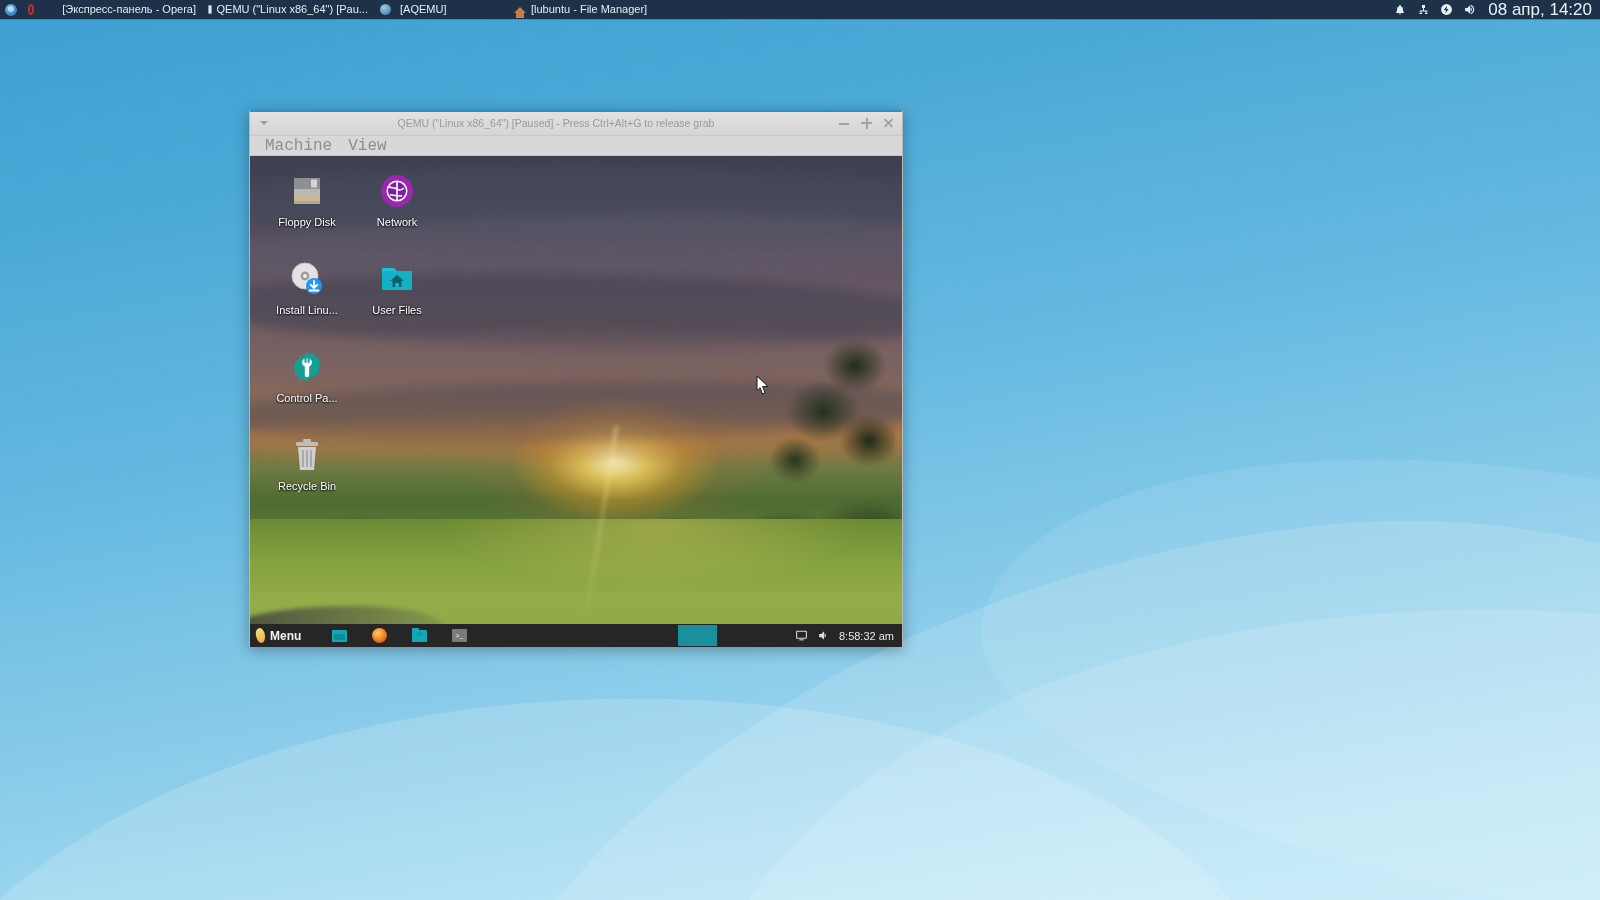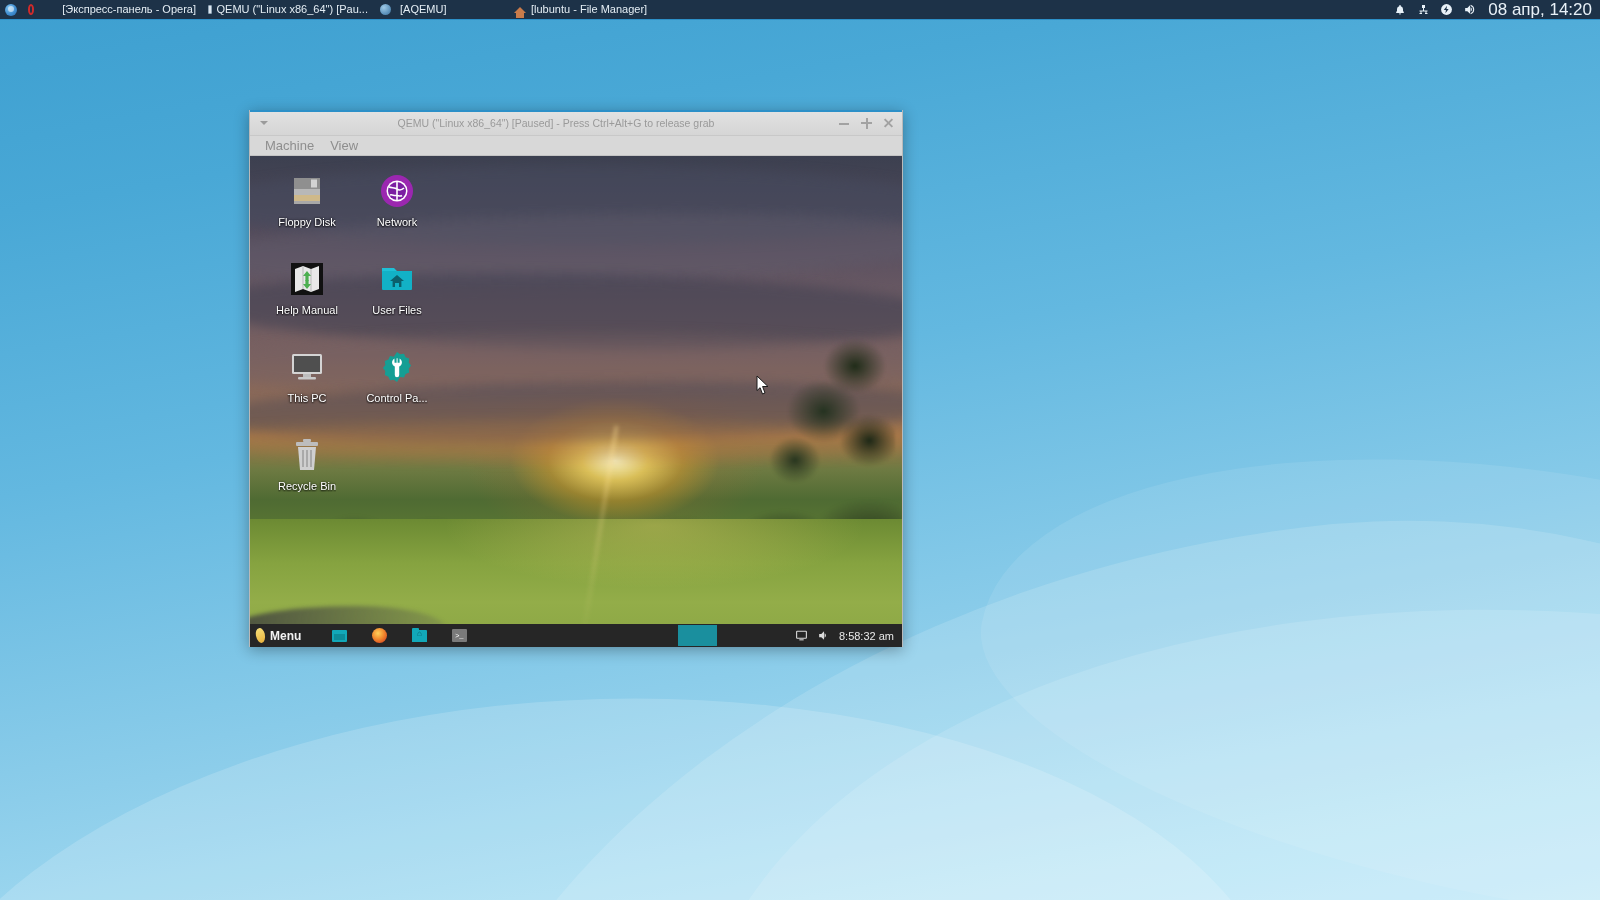--- a/index.html
+++ b/index.html
@@ -201,24 +201,25 @@
   #qemu-menubar {
     height: 19px;
     background: #d8d8d8;
     display: flex;
     align-items: center;
     padding-left: 8px;
     gap: 2px;
     border-bottom: 1px solid #c4c4c4;
   }
   .menu-item {
-    font-size: 13px;
+    font-size: 16px;
     color: #8e8e8e;
     padding: 2px 7px;
     cursor: default;
+    font-family: Liberation Mono, monospace;
   }
 
   
   #guest-screen {
     position: relative;
     width: 100%;
     height: calc(100% - 44px);
     overflow: hidden;
     background: #ec4899;
   }
@@ -532,57 +533,47 @@
           <svg width="34" height="34" viewBox="0 0 34 34">
             <circle cx="17" cy="17" r="16" fill="#9b27b0"></circle>
             <circle cx="17" cy="17" r="10.5" fill="#ffffff"></circle>
             <circle cx="17" cy="17" r="9" fill="#7b1fa2"></circle>
             <path d="M9 13c3 1 6 .5 8 2s5 1 7-1M10 21c2-1 4 1 6 .5s4 1.5 6 0M17 8v18" stroke="#ffffff" stroke-width="1.6" fill="none"></path>
           </svg>
         </span>
         <span class="glabel">Network</span>
       </div>
 
-
       <div class="gicon">
         <span class="glyph">
-          <svg width="34" height="34" viewBox="0 0 34 34">
-            <rect x="1" y="1" width="32" height="32" fill="#111111"></rect>
-            <path d="M5 7l8-3 8 3 8-3v23l-8 3-8-3-8 3z" fill="#e8e8e8"></path>
-            <path d="M13 4v23M21 7v23" stroke="#b9b9b9" stroke-width="1"></path>
-            <path d="M17 9l4 5h-2.4v5h-3.2v-5H13z" fill="#4caf50"></path>
-            <path d="M17 27l-4-5h2.4v-4h3.2v4H21z" fill="#4caf50"></path>
+          <svg width="36" height="36" viewBox="0 0 36 36">
+            <circle cx="16" cy="15" r="13" fill="#e3e3e3"></circle>
+            <circle cx="16" cy="15" r="13" fill="none" stroke="#c4c4c4" stroke-width="1"></circle>
+            <circle cx="16" cy="15" r="4.4" fill="#9a9a9a"></circle>
+            <circle cx="16" cy="15" r="2" fill="#f2f2f2"></circle>
+            <circle cx="25" cy="25" r="8" fill="#2196f3"></circle>
+            <path d="M25 20v7m0 0l-3.2-3.2M25 27l3.2-3.2M20.5 29.5h9" stroke="#ffffff" stroke-width="1.9" fill="none" stroke-linecap="round"></path>
           </svg>
         </span>
-        <span class="glabel">Help Manual</span>
-      </div>
+        <span class="glabel">Install Linu...</span>
+      </div>
+
 
       <div class="gicon">
         <span class="glyph">
           <svg width="34" height="32" viewBox="0 0 34 32">
             <path d="M2 5h12l3 3h15v4H2z" fill="#1ec0d6"></path>
             <rect x="2" y="8" width="30" height="19" rx="1" fill="#12b1c6"></rect>
             <path d="M17 12l7 6h-2.6v6h-8.8v-6H10z" fill="#0b5f6c"></path>
             <rect x="15" y="20" width="4" height="4" fill="#12b1c6"></rect>
           </svg>
         </span>
         <span class="glabel">User Files</span>
       </div>
 
-      <div class="gicon">
-        <span class="glyph">
-          <svg width="34" height="30" viewBox="0 0 34 30">
-            <rect x="2" y="2" width="30" height="20" rx="1.5" fill="#d4d4d4"></rect>
-            <rect x="4" y="4" width="26" height="16" fill="#4f4f4f"></rect>
-            <rect x="13" y="22" width="8" height="3" fill="#bdbdbd"></rect>
-            <rect x="8" y="25" width="18" height="2.5" rx="1" fill="#c9c9c9"></rect>
-          </svg>
-        </span>
-        <span class="glabel">This PC</span>
-      </div>
 
       <div class="gicon">
         <span class="glyph">
           <svg width="34" height="34" viewBox="0 0 34 34">
             <path d="M17 2l3.2 2.3 3.8-.6 1.6 3.5 3.6 1.4-.5 3.9 2.4 3.1-2.4 3.1.5 3.9-3.6 1.4-1.6 3.5-3.8-.6L17 32l-3.2-2.3-3.8.6-1.6-3.5L4.8 25l.5-3.9L2.9 18l2.4-3.1-.5-3.9 3.6-1.4 1.6-3.5 3.8.6z" fill="#159e94"></path>
             <path d="M14.4 8.5c-2.2 1.2-3 3.9-1.8 6.1.5.9 1.3 1.6 2.2 1.9V25a2.2 2.2 0 0 0 4.4 0v-8.5c.9-.3 1.7-1 2.2-1.9 1.2-2.2.4-4.9-1.8-6.1v4.2h-2v-4.5h-1v4.5h-2z" fill="#ffffff"></path>
           </svg>
         </span>
         <span class="glabel">Control Pa...</span>
       </div>

